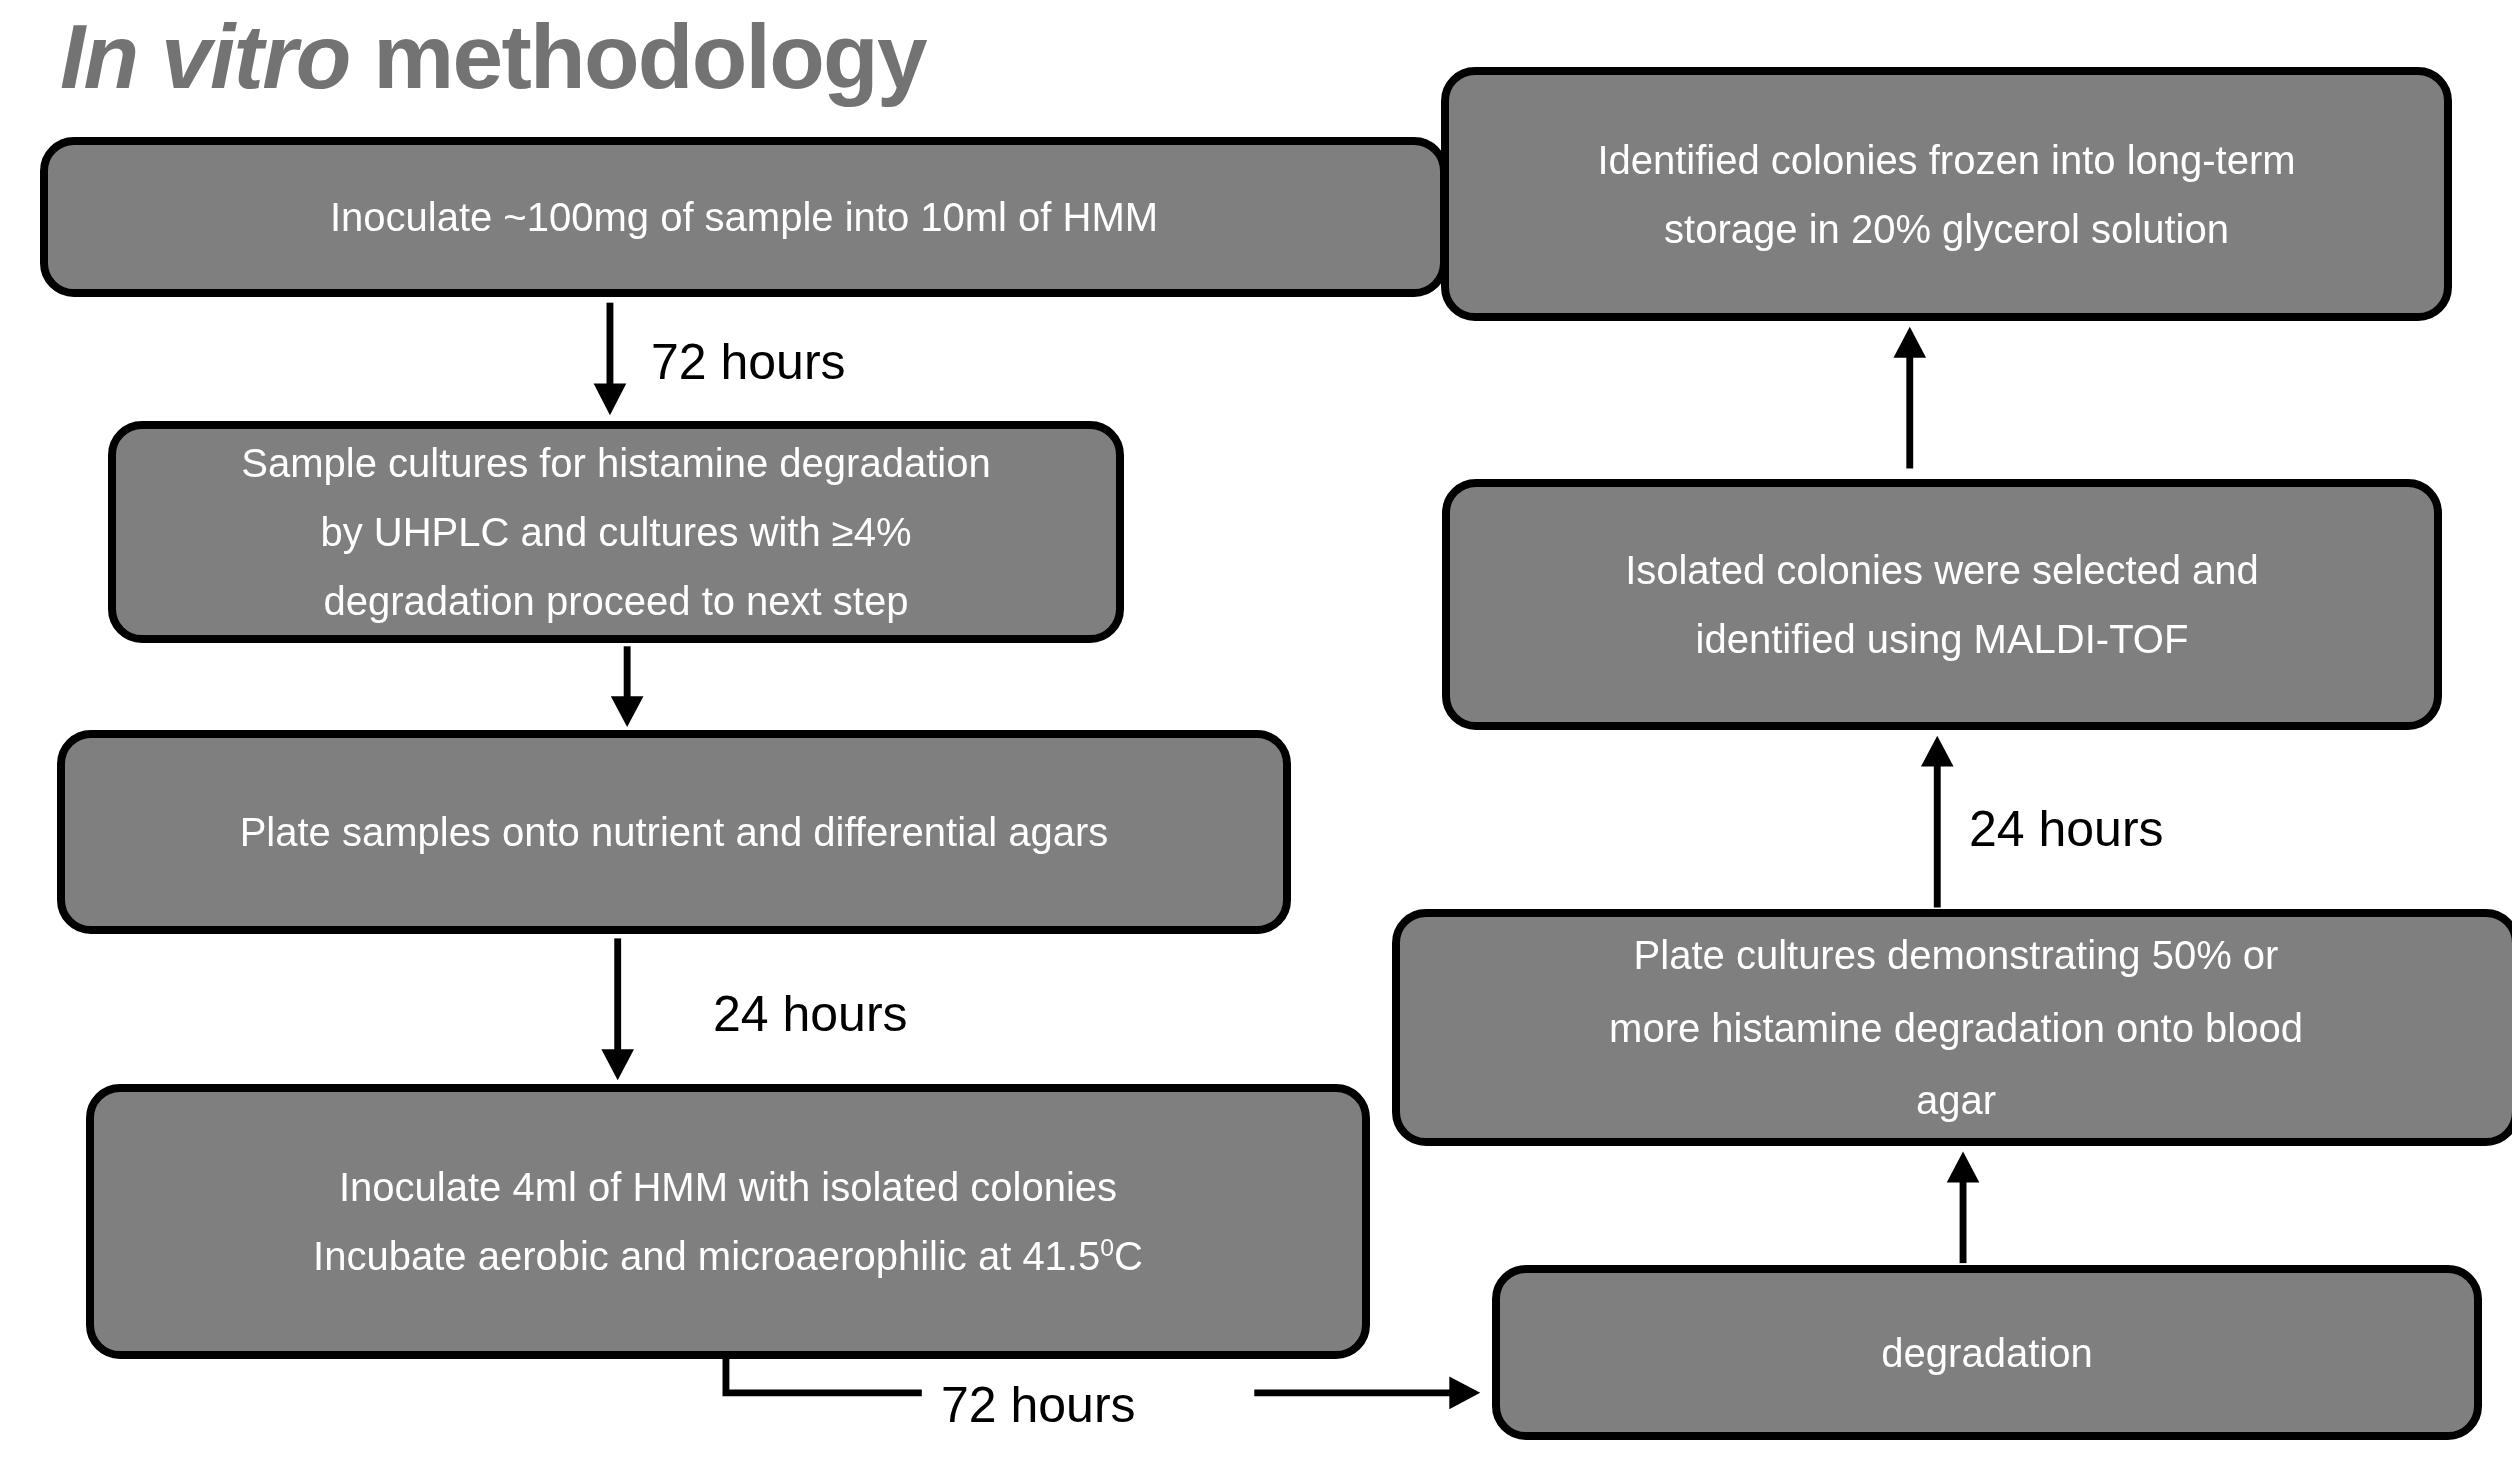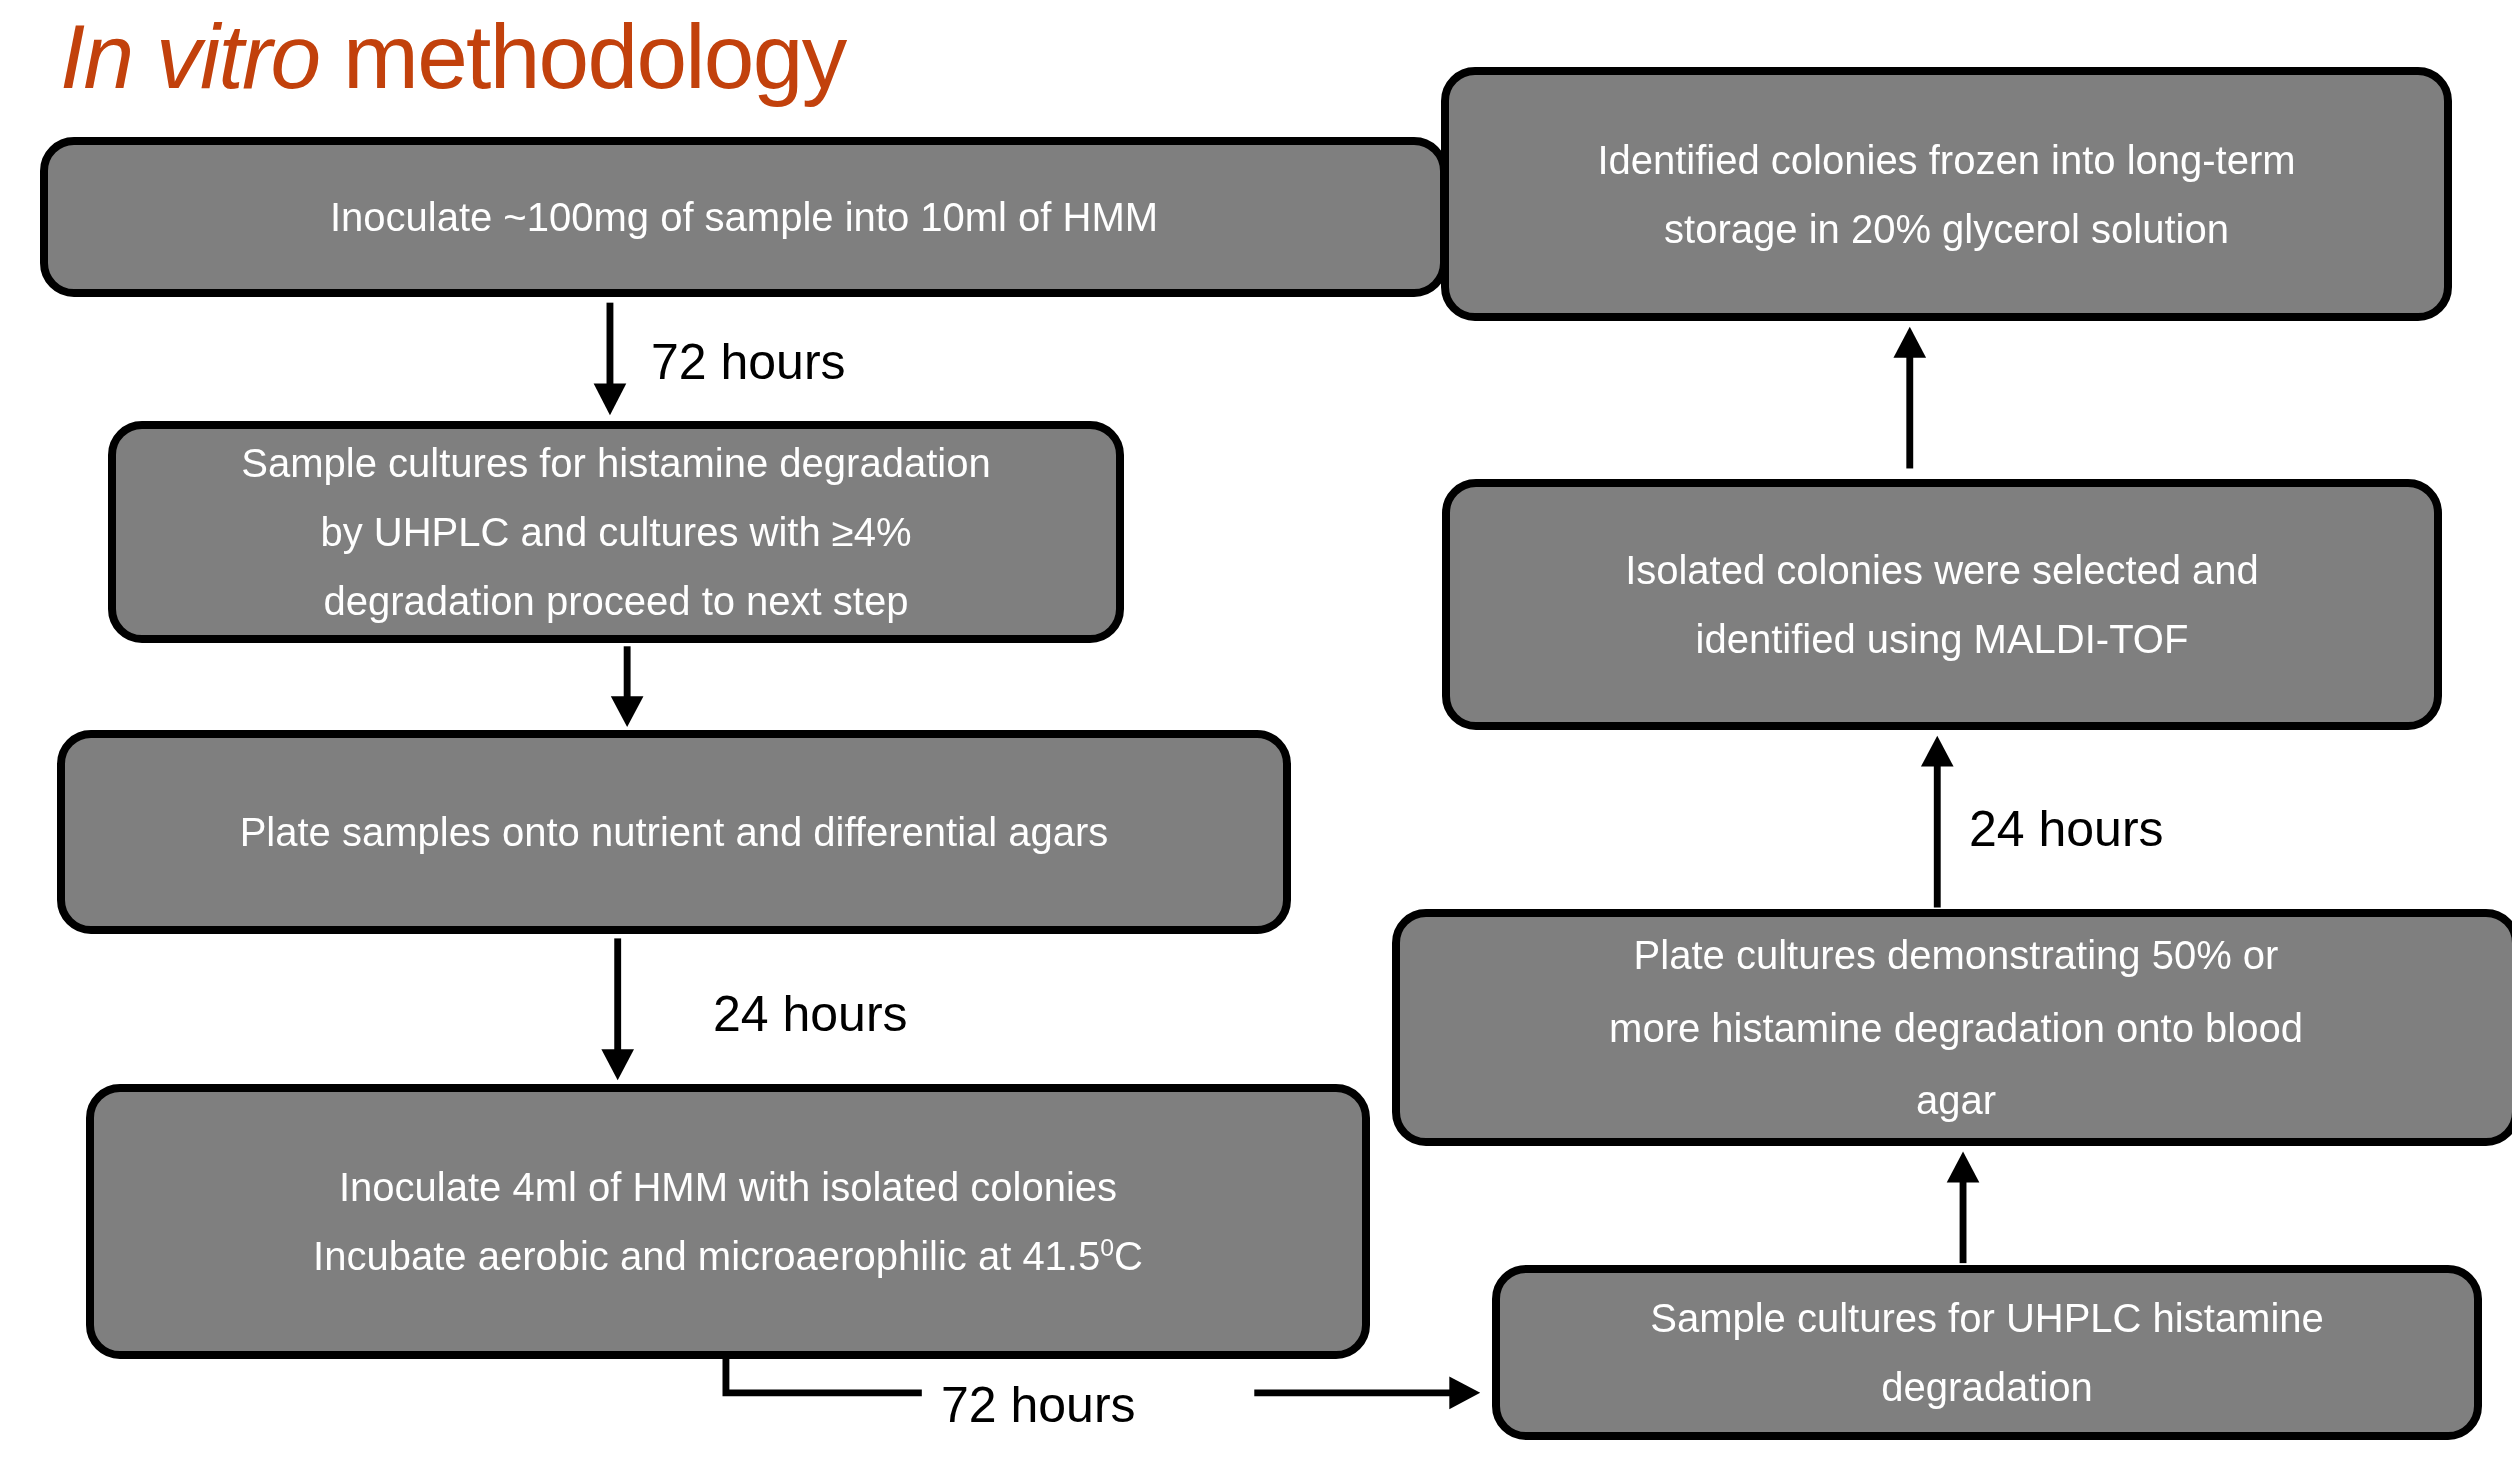--- a/index.html
+++ b/index.html
@@ -5,21 +5,21 @@
   html,body{margin:0;padding:0;background:#ffffff;}
   .canvas{
     position:relative;
     width:2512px;height:1467px;
     background:#ffffff;
     font-family:"Liberation Sans", sans-serif;
     overflow:hidden;
   }
   .title{
     position:absolute;left:60px;top:5.2px;margin:0;
-    font-size:91px;font-weight:400;color:#c2410c;
+    font-size:91px;font-weight:700;color:#737373;
     letter-spacing:-1.7px;white-space:nowrap;
   }
   .title .it{font-style:italic;}
   .box{
     position:absolute;
     background:#7f7f7f;
     border:8.6px solid #000000;
     border-radius:34px;
     color:#ffffff;
     display:flex;flex-direction:column;justify-content:center;align-items:center;
@@ -103,21 +103,20 @@
   <div class="box b3">
     <div class="line">Plate samples onto nutrient and differential agars</div>
   </div>
 
   <div class="box b4">
     <div class="line">Inoculate 4ml of HMM with isolated colonies</div>
     <div class="line"><span>Incubate aerobic and microaerophilic at 41.5</span><sup>0</sup><span>C</span></div>
   </div>
 
   <div class="box b5">
-    <div class="line">Sample cultures for UHPLC histamine</div>
     <div class="line">degradation</div>
   </div>
 
   <div class="box b6">
     <div class="line">Plate cultures demonstrating 50% or</div>
     <div class="line">more histamine degradation onto blood</div>
     <div class="line">agar</div>
   </div>
 
   <div class="box b7">

